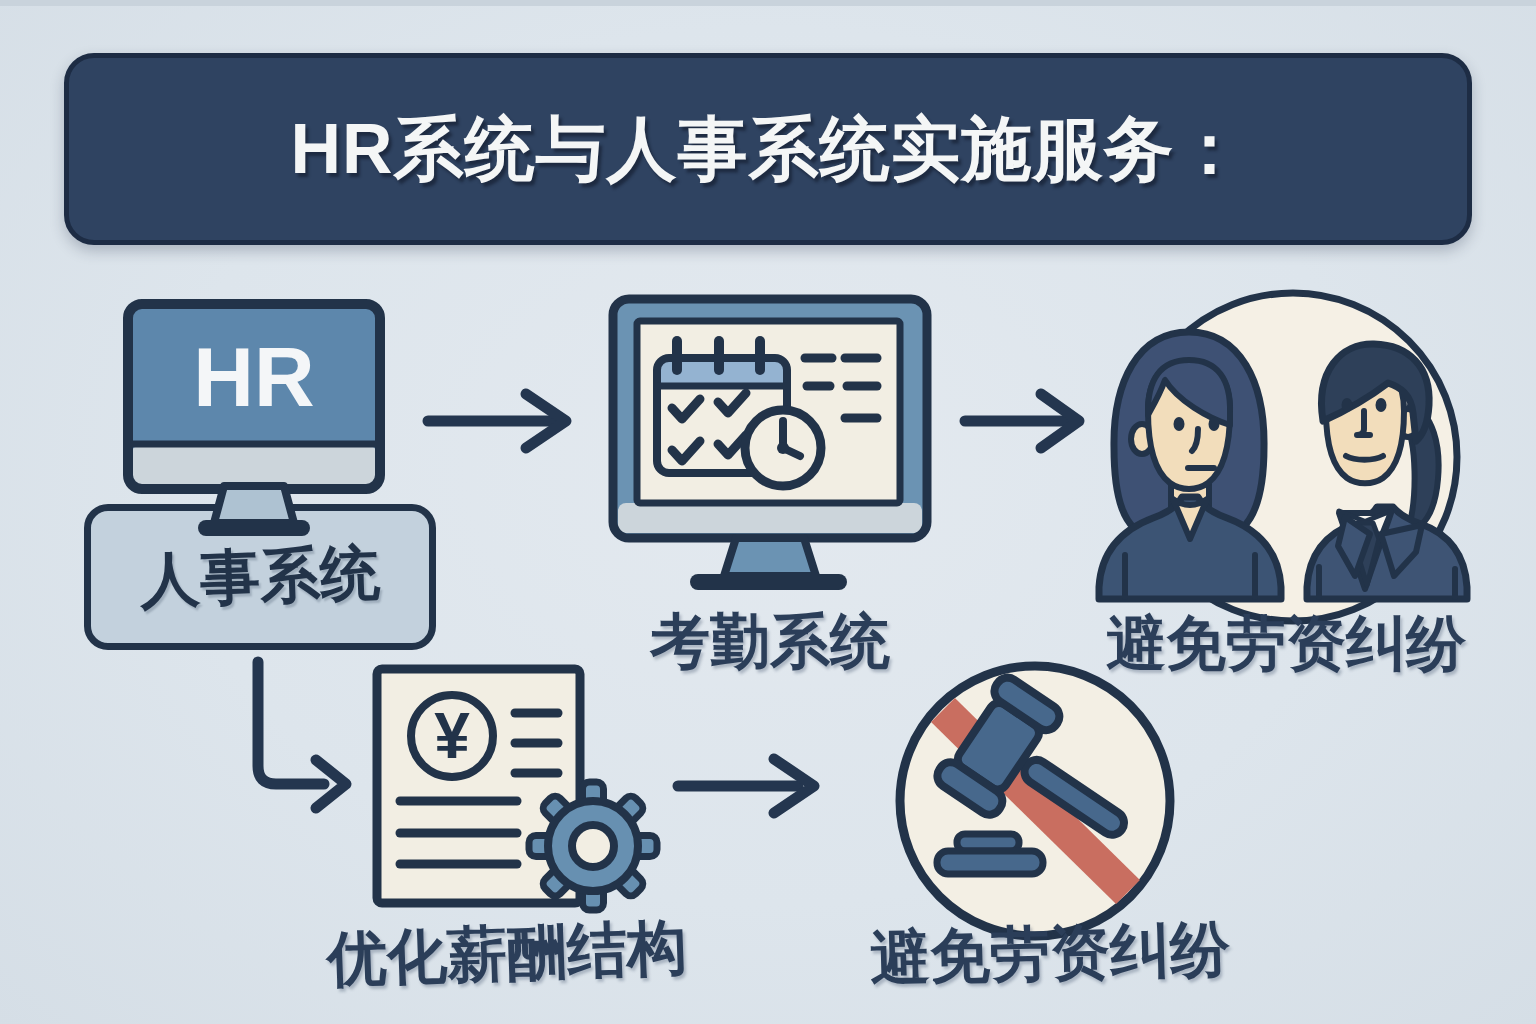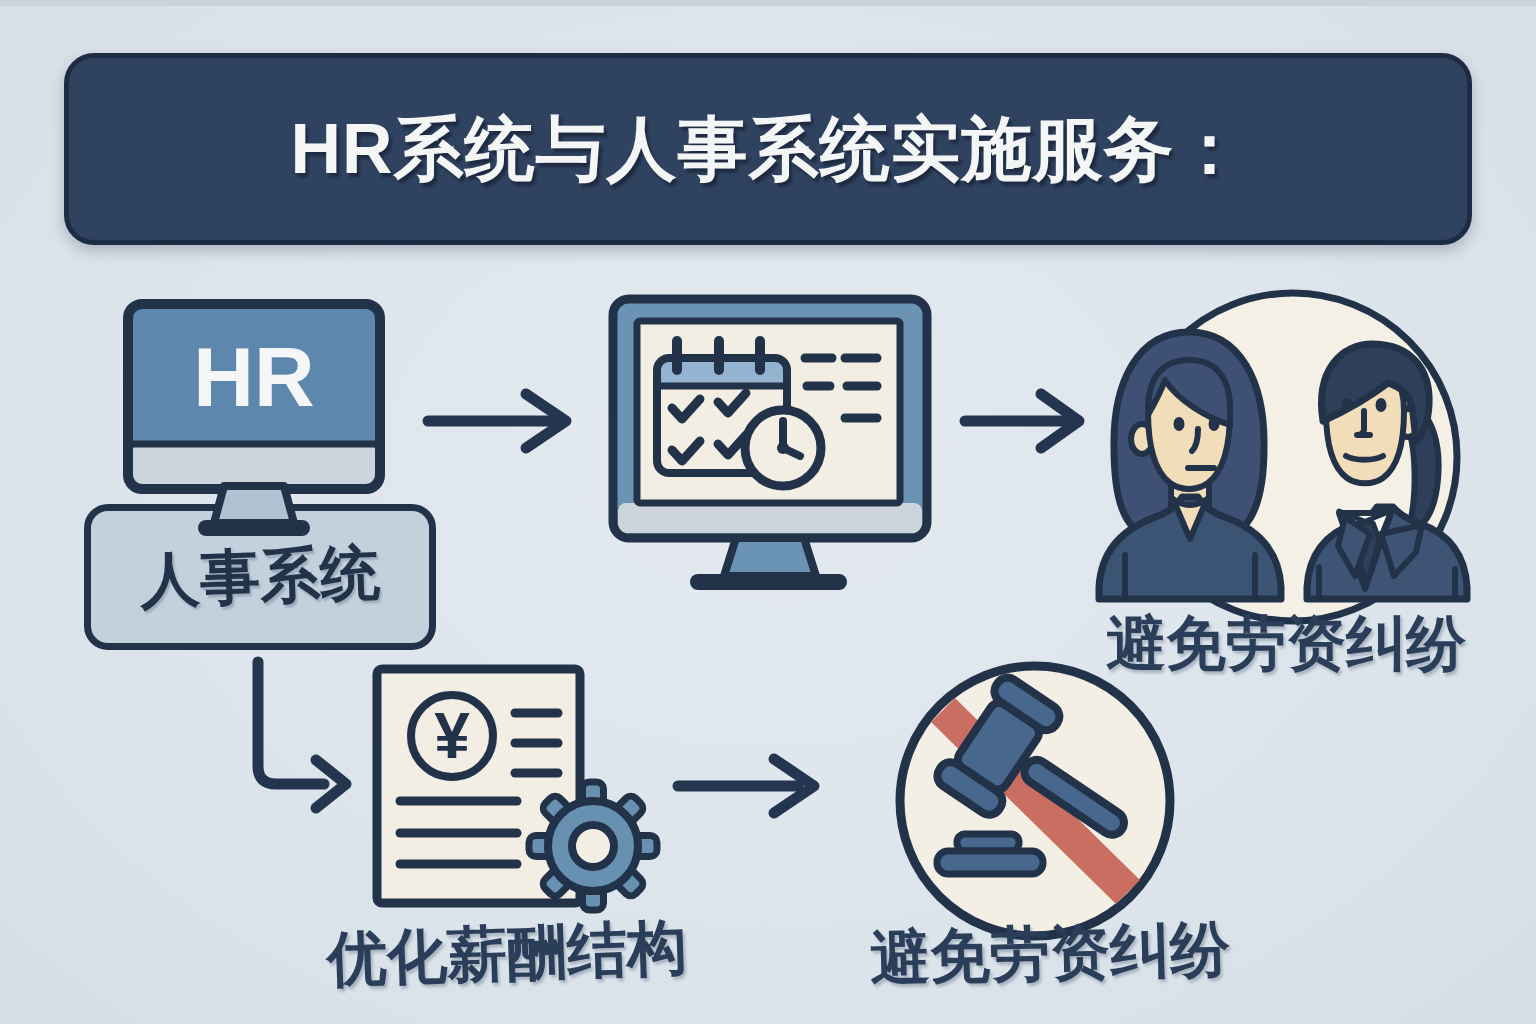--- a/index.html
+++ b/index.html
@@ -169,20 +169,21 @@
       <path d="M246 224 L 271 234 L 258 254 Z" fill="#f7f5ef" stroke="#223349" stroke-width="5" stroke-linejoin="round"></path>
       <path d="M298 224 L 273 234 L 286 254 Z" fill="#f7f5ef" stroke="#223349" stroke-width="5" stroke-linejoin="round"></path>
       <path d="M264 236 L 280 236 L 286 252 L 274 298 L 260 252 Z" fill="#2e4059" stroke="#223349" stroke-width="5" stroke-linejoin="round"></path>
       <path d="M252 230 L 277 247 L 262 289 L 245 259 Z" fill="#3e5474" stroke="#223349" stroke-width="6" stroke-linejoin="round"></path>
       <path d="M329 238 L 288 247 L 301 289 L 323 265 Z" fill="#3e5474" stroke="#223349" stroke-width="6" stroke-linejoin="round"></path>
       <path d="M226 280 L226 310" stroke="#223349" stroke-width="6" stroke-linecap="round"></path>
       <path d="M362 282 L362 310" stroke="#223349" stroke-width="6" stroke-linecap="round"></path>
     </g>
   </svg>
 
+  <div class="abs node-label" style="left:550px;top:596px">考勤系统</div>
   <div class="abs node-label" style="left:1066px;top:598px">避免劳资纠纷</div>
 
   <svg class="abs" style="left:240px;top:648px" width="130" height="165" viewBox="0 0 130 165">
     <path d="M18 8 L18 112 Q18 130 36 130 L84 130" stroke="#24364f" stroke-width="11" fill="none" stroke-linecap="round"></path>
     <path d="M76 106 L106 130 L76 154" stroke="#24364f" stroke-width="11" fill="none" stroke-linecap="round" stroke-linejoin="round"></path>
   </svg>
 
   <svg class="abs" style="left:368px;top:655px" width="300" height="255" viewBox="0 0 300 255">
     <rect x="9" y="8" width="203" height="234" rx="5" fill="#f2eee3" stroke="#223349" stroke-width="9"></rect>
     <g>

